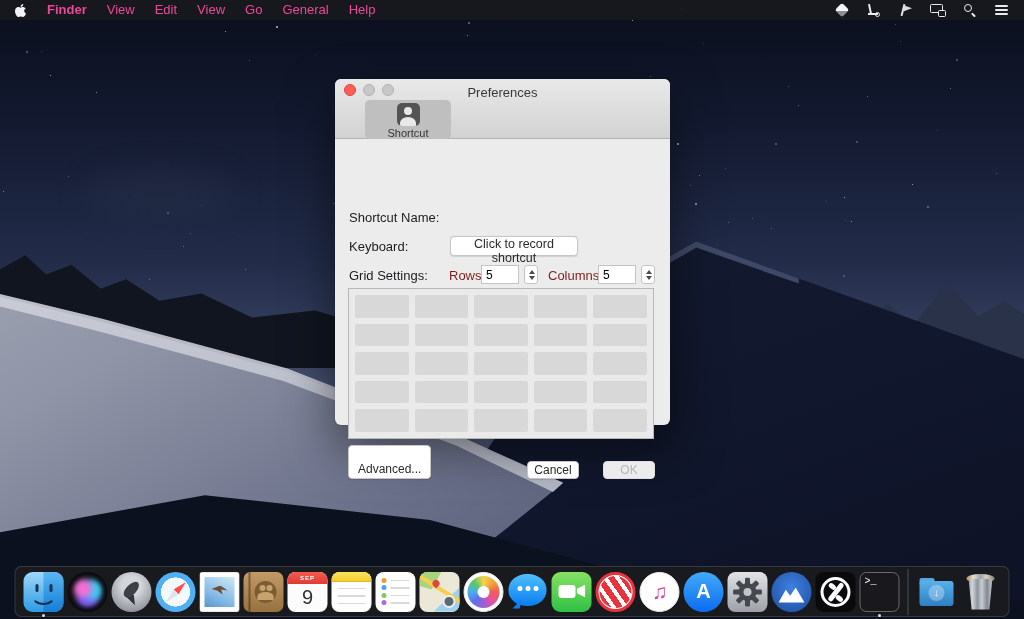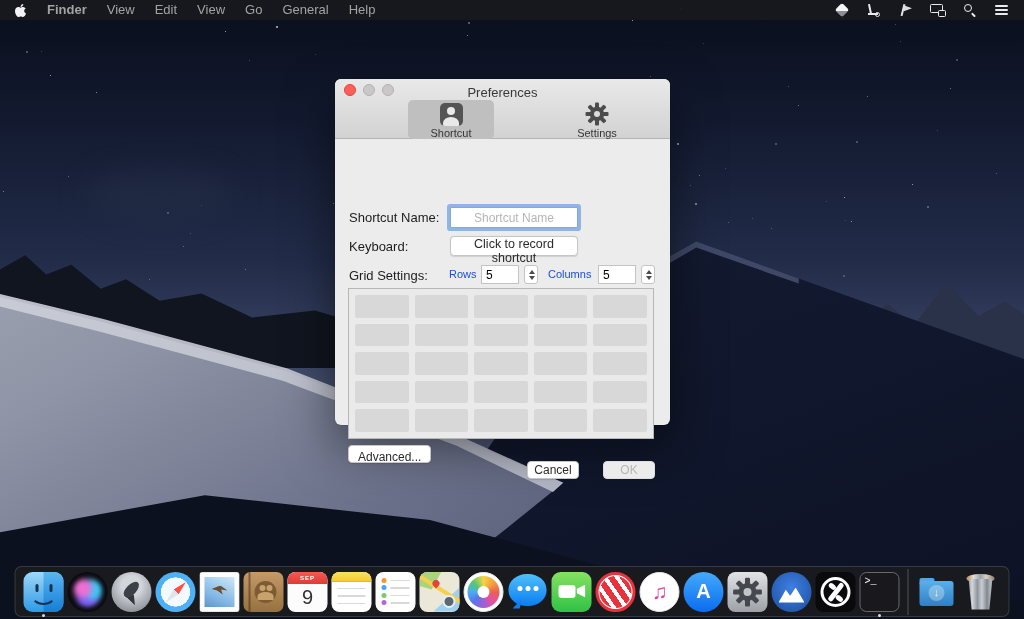--- a/index.html
+++ b/index.html
@@ -27,21 +27,21 @@
     clip-path:polygon(0 48%,10% 52%,28% 60%,45% 71%,55% 78%,49% 86%,38% 100%,0 100%); }
   .dune-silver-crest { position:absolute; left:0; top:0; width:1024px; height:619px;
     background:linear-gradient(150deg,#d7dae2,#aeb2c0); opacity:.9;
     clip-path:polygon(0 47.5%,10% 51.5%,28% 59.5%,45% 70.5%,55% 78%,54% 79.5%,44.6% 72%,27.6% 61.5%,9.6% 53.5%,0 49.5%); }
   .dune-fore { position:absolute; left:0; top:0; width:1024px; height:619px;
     background:linear-gradient(180deg,#1a2138 0%,#0c1120 80%);
     clip-path:polygon(0 86%,20% 80%,42% 84%,60% 92%,100% 97%,100% 100%,0 100%); }
 
   
   .menubar { position:absolute; top:0; left:0; width:100%; height:20px; background:rgba(24,25,30,.95);
-    display:flex; align-items:center; color:#a3a3a3; font-size:13px; z-index:50; }
+    display:flex; align-items:center; color:#ec4899; font-size:13px; z-index:50; }
   .apple { margin:0 18px 0 14px; display:flex; align-items:center; }
   .menu-item { padding:0 10px; line-height:20px; }
   .menu-item.app { font-weight:bold; padding:0 10px 0 2px; }
   .menubar-right { margin-left:auto; display:flex; align-items:center; gap:16px; padding-right:14px; }
   .mb-ic { width:16px; height:16px; position:relative; display:flex; align-items:center; justify-content:center; }
   .ic-diamond { width:10px; height:10px; transform:rotate(45deg); background:linear-gradient(135deg,#f5f5f7 55%,#8b8e97 55%); border-radius:2px; }
   .ic-truck .bar { position:absolute; left:3px; top:2px; width:2px; height:10px; background:#e9e9ee; transform:rotate(-12deg); }
   .ic-truck .base { position:absolute; left:2px; bottom:3px; width:10px; height:2px; background:#e9e9ee; }
   .ic-truck .wheel { position:absolute; right:2px; bottom:1px; width:5px; height:5px; border:1.5px solid #e9e9ee; border-radius:50%; }
   .ic-flag .pole { position:absolute; left:4px; top:2px; width:1.5px; height:12px; background:#e9e9ee; transform:rotate(14deg); }
@@ -59,45 +59,45 @@
   .chrome { position:absolute; top:0; left:0; right:0; height:60px; border-radius:6px 6px 0 0;
     background:linear-gradient(180deg,#e9e9e9,#d2d2d2); border-bottom:1px solid #b4b4b4; }
   .titlebar { position:absolute; top:0; left:0; right:0; height:21px; display:flex; align-items:flex-end; }
   .lights { position:absolute; left:9px; top:5px; display:flex; gap:7px; }
   .light { width:12px; height:12px; border-radius:50%; }
   .light.close { background:#ff5f57; border:.5px solid #e0443e; }
   .light.min, .light.zoom { background:#c9c7c7; border:.5px solid #b3b1b1; }
   .win-title { width:100%; text-align:center; font-size:13px; color:#393939; }
   .toolbar { position:absolute; top:21px; left:0; right:0; height:39px; display:flex; justify-content:space-between; padding:0 30px; }
   .tb-item { width:86px; display:flex; flex-direction:column; align-items:center; justify-content:flex-start; padding-top:2px; border-radius:5px; }
-  .tb-item.selected { background:#bfbfbf;margin-left:43px; }
+  .tb-item.selected { background:#bfbfbf; }
   .tb-icon { height:24px; display:flex; align-items:center; justify-content:center; }
   .tb-label { font-size:11px; color:#353535; margin-top:1px; }
   .person-badge { width:23px; height:23px; background:#545454; border-radius:5px; position:relative; overflow:hidden; }
   .person-badge .head { position:absolute; left:7.5px; top:4px; width:8px; height:8px; background:#e9e9e9; border-radius:50%; }
   .person-badge .body { position:absolute; left:3.5px; top:14px; width:16px; height:12px; background:#e9e9e9; border-radius:50% 50% 0 0; }
 
   .content { position:absolute; top:60px; left:0; right:0; bottom:0; }
   .form-label { position:absolute; left:14px; font-size:13px; color:#1c1c1e; }
   .name-field { position:absolute; left:115px; top:68px; width:128px; height:21px; text-align:center; font-size:12px;
     border:1px solid #79aaec; border-radius:1px; outline:none; box-shadow:0 0 0 3px rgba(73,134,222,.55); background:#fff; font-family:"Liberation Sans",sans-serif; }
   .name-field::placeholder { color:#b5b5b5; }
   .btn { background:#fff; border:1px solid #c6c6c6; border-radius:4px; font-size:13px; color:#2a2a2a;
     box-shadow:0 .5px 1px rgba(0,0,0,.12); font-family:"Liberation Sans",sans-serif; }
   .record-btn { position:absolute; left:115px; top:97px; width:128px; height:20px; font-size:12.5px; }
-  .inline-label { position:absolute; font-size:11px; color:#1d4ed8; }
+  .inline-label { position:absolute; font-size:13px; color:#7f1d1d; }
   .num-field { position:absolute; width:38px; height:19px; border:1px solid #c4c4c4; background:#fff; font-size:12px;
     padding-left:4px; outline:none; font-family:"Liberation Sans",sans-serif; }
   .stepper { position:absolute; width:14px; height:19px; background:#fff; border:1px solid #c4c4c4; border-radius:3px; }
   .stepper .up { position:absolute; left:3.5px; top:3.5px; width:0; height:0; border-left:3.5px solid transparent; border-right:3.5px solid transparent; border-bottom:4px solid #4a4a4a; }
   .stepper .dn { position:absolute; left:3.5px; bottom:3.5px; width:0; height:0; border-left:3.5px solid transparent; border-right:3.5px solid transparent; border-top:4px solid #4a4a4a; }
   .grid-board { position:absolute; left:13px; top:149px; width:306px; height:151px; background:#eaeaea;
     border:1px solid #b7b7b7; display:grid; gap:6px; padding:6px; }
   .grid-cell { background:#d8d8d8; border-radius:2px; }
-  .advanced-btn { position:absolute; left:13px; top:306px; height:18px; padding:4px 9px; font-size:12px; }
+  .advanced-btn { position:absolute; left:13px; top:306px; height:18px; padding:16px 9px; font-size:12px; }
   .cancel-btn { position:absolute; left:192px; top:322px; width:52px; height:18px; font-size:12px; }
   .ok-btn { position:absolute; left:268px; top:322px; width:52px; height:18px; font-size:12px;
     background:#ececec; border:1px solid #dedede; color:#b7b7b7; box-shadow:none; }
 
   
   .dock { position:absolute; left:50%; transform:translateX(-50%); bottom:2px; height:51px; z-index:40;
     background:rgba(28,28,31,.82); border:1px solid rgba(255,255,255,.14); border-radius:7px;
     display:flex; align-items:center; gap:2px; padding:0 7px; }
   .dki { position:relative; width:42px; height:50px; display:flex; align-items:center; justify-content:center; }
   .dk { position:relative; width:40px; height:40px; }
@@ -347,46 +347,24 @@
     <div class="toolbar">
       <div class="tb-item selected">
         <div class="tb-icon">
           <div class="person-badge">
               <div class="head"></div>
               <div class="body"></div>
             </div>
         </div>
         <div class="tb-label">Shortcut</div>
       </div>
-      <div class="tb-item">
-        <div class="tb-icon">
-          <svg class="tb-svg" width="24" height="24" viewBox="-12 -12 24 24">
-            <g fill="#4c4c4c">
-              <circle r="7.2"></circle>
-              <g id="teeth">
-                  <rect x="-2" y="-11.5" width="4" height="6" rx="1"></rect>
-                </g>
-              <use href="#teeth" transform="rotate(45)"></use>
-                <use href="#teeth" transform="rotate(90)"></use>
-              <use href="#teeth" transform="rotate(135)"></use>
-                <use href="#teeth" transform="rotate(180)"></use>
-              <use href="#teeth" transform="rotate(225)"></use>
-                <use href="#teeth" transform="rotate(270)"></use>
-              <use href="#teeth" transform="rotate(315)"></use>
-            </g>
-            <circle r="3" fill="#dbdbdb"></circle>
-          </svg>
-        </div>
-        <div class="tb-label">Settings</div>
-      </div>
     </div>
 
     <div class="content">
       <span class="form-label" style="top:71px">Shortcut Name:</span>
-      <input class="name-field" type="text" placeholder="Shortcut Name" style="">
       <span class="form-label" style="top:100px">Keyboard:</span>
       <button class="btn record-btn">Click to record shortcut</button>
 
       <span class="form-label" style="top:129px">Grid Settings:</span>
       <span class="inline-label" style="left:114px; top:129px">Rows</span>
       <input class="num-field" style="left: 146px; top: 126px;" value="5">
       <div class="stepper" style="left:189px; top:126px">
           <span class="up"></span>
           <span class="dn"></span>
         </div>

